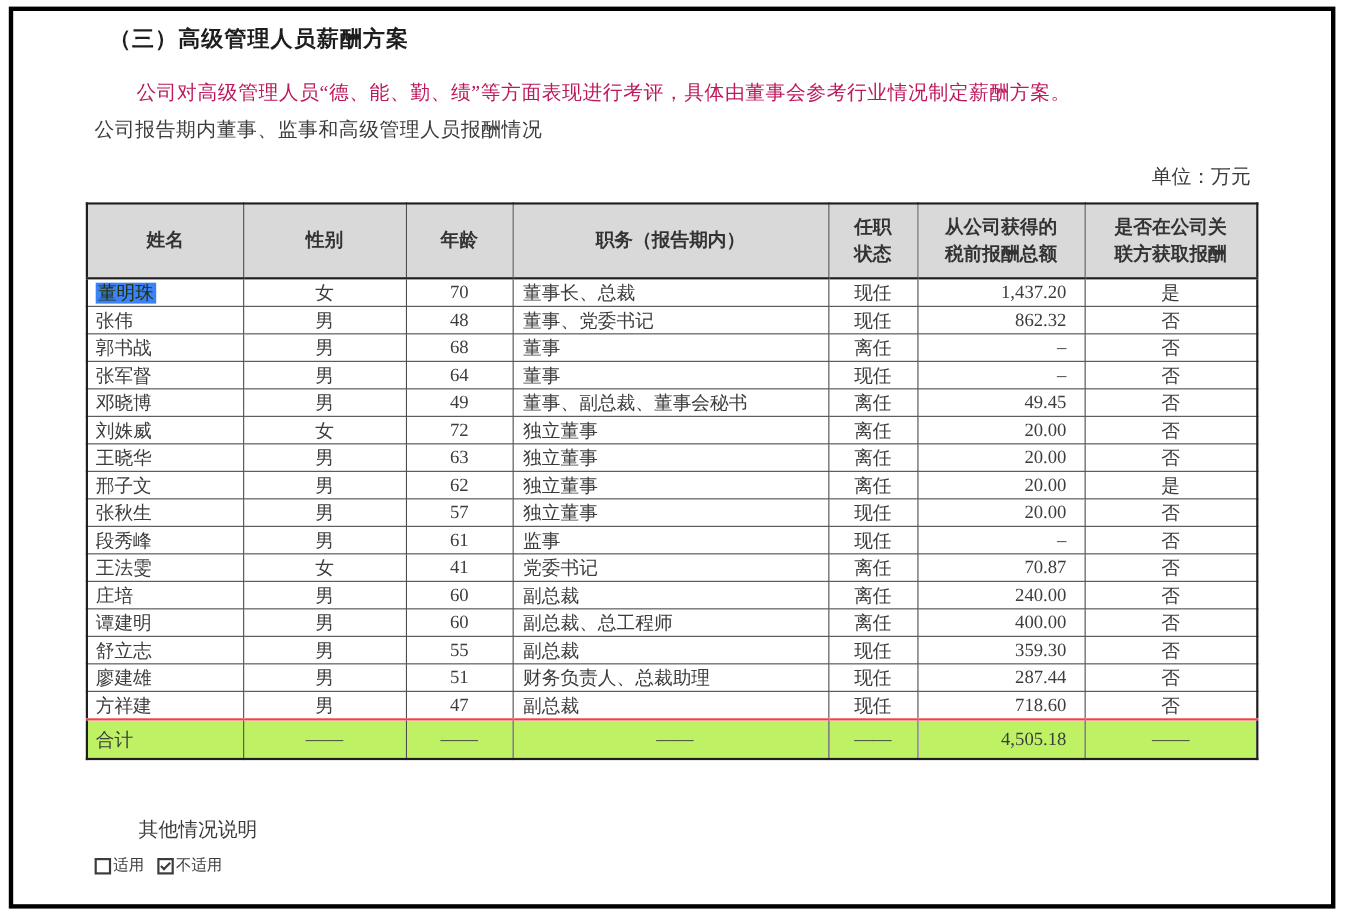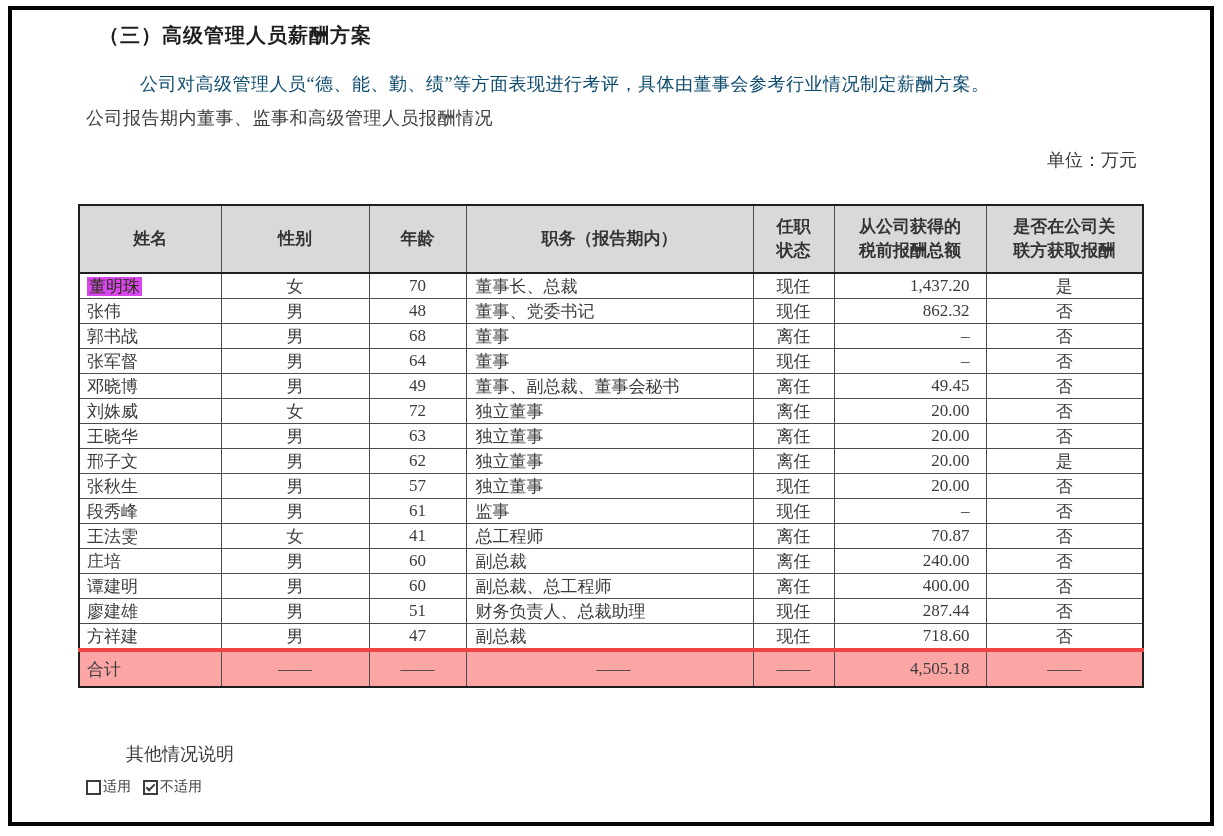--- a/index.html
+++ b/index.html
@@ -2,40 +2,40 @@
 <html><head>
 <meta charset="utf-8">
 <style>
   html,body{margin:0;padding:0;background:#ffffff;}
   .page{
     position:relative;width:1223px;height:836px;background:#ffffff;
     font-family:"Liberation Serif","DejaVu Serif",serif;color:#3c3c3c;overflow:hidden;
   }
   .frame{position:absolute;left:8px;top:6px;width:1198px;height:812px;border:4px solid #000;}
   .section-title{position:absolute;left:99px;top:22px;font-size:20px;font-weight:bold;color:#1d1d1d;letter-spacing:1px;}
-  .para{position:absolute;left:140px;top:72px;font-size:18px;color:#0c4a6e;letter-spacing:0.5px;white-space:nowrap;}
+  .para{position:absolute;left:124px;top:72px;font-size:18px;color:#be185d;letter-spacing:0.5px;white-space:nowrap;}
   .subhead{position:absolute;left:86px;top:106px;font-size:18px;color:#3c3c3c;letter-spacing:0.5px;}
   .unit{position:absolute;right:86px;top:148px;font-size:18px;color:#3c3c3c;}
   table.comp{
-    position:absolute;left:78px;top:204px;width:1064px;
+    position:absolute;left:78px;top:184px;width:1064px;
     border-collapse:collapse;table-layout:fixed;font-size:17px;color:#3c3c3c;
     border:2px solid #1f1f1f;
   }
   table.comp th,table.comp td{border:1px solid #4d4d4d;overflow:hidden;}
   table.comp thead th{
     height:62px;background:#d9d9d9;font-weight:bold;text-align:center;
     white-space:pre-line;line-height:1.4;padding:2px 4px;border-bottom:2px solid #1f1f1f;color:#333;
   }
   table.comp tbody td{height:24px;padding:0 4px;}
   table.comp td.c-name{text-align:left;padding-left:7px;}
   table.comp td.c-gender,table.comp td.c-age,table.comp td.c-status,table.comp td.c-related{text-align:center;}
   table.comp td.c-position{text-align:left;padding-left:9px;}
   table.comp td.c-pay{text-align:right;padding-right:16px;}
-  table.comp tfoot td{background:#fca5a5;height:32px;border-top:4px solid #ef4444;}
-  .hl{background:#d946ef;color:#23310a;padding:0 2px;}
+  table.comp tfoot td{background:#bef264;height:32px;border-top:2px solid #ef4444;}
+  .hl{background:#3b82f6;color:#23310a;padding:0 2px;}
   .notes{position:absolute;left:86px;top:742px;font-size:18px;color:#3c3c3c;margin-left:40px;}
   .applicable-line{position:absolute;left:86px;top:778px;font-size:14px;color:#3c3c3c;display:flex;align-items:center;}
   .cb{display:inline-block;width:15px;height:15px;border:2px solid #3c3c3c;box-sizing:border-box;margin-right:2px;position:relative;flex:0 0 auto;}
   .cb--checked::after{
     content:"";position:absolute;left:1px;top:2px;width:7px;height:3px;
     border-left:2px solid #3c3c3c;border-bottom:2px solid #3c3c3c;transform:rotate(-45deg);
   }
   .applicable-gap{display:inline-block;width:12px;}
 </style>
 </head>
@@ -161,41 +161,50 @@
           <td class="c-age">61</td>
           <td class="c-position">监事</td>
           <td class="c-status">现任</td>
           <td class="c-pay">–</td>
           <td class="c-related">否</td>
         </tr>
         <tr>
           <td class="c-name">王法雯</td>
           <td class="c-gender">女</td>
           <td class="c-age">41</td>
-          <td class="c-position">总工程师</td>
+          <td class="c-position">党委书记</td>
           <td class="c-status">离任</td>
           <td class="c-pay">70.87</td>
           <td class="c-related">否</td>
         </tr>
         <tr>
           <td class="c-name">庄培</td>
           <td class="c-gender">男</td>
           <td class="c-age">60</td>
           <td class="c-position">副总裁</td>
           <td class="c-status">离任</td>
           <td class="c-pay">240.00</td>
           <td class="c-related">否</td>
         </tr>
         <tr>
           <td class="c-name">谭建明</td>
           <td class="c-gender">男</td>
           <td class="c-age">60</td>
           <td class="c-position">副总裁、总工程师</td>
           <td class="c-status">离任</td>
           <td class="c-pay">400.00</td>
+          <td class="c-related">否</td>
+        </tr>
+        <tr>
+          <td class="c-name">舒立志</td>
+          <td class="c-gender">男</td>
+          <td class="c-age">55</td>
+          <td class="c-position">副总裁</td>
+          <td class="c-status">现任</td>
+          <td class="c-pay">359.30</td>
           <td class="c-related">否</td>
         </tr>
         <tr>
           <td class="c-name">廖建雄</td>
           <td class="c-gender">男</td>
           <td class="c-age">51</td>
           <td class="c-position">财务负责人、总裁助理</td>
           <td class="c-status">现任</td>
           <td class="c-pay">287.44</td>
           <td class="c-related">否</td>

